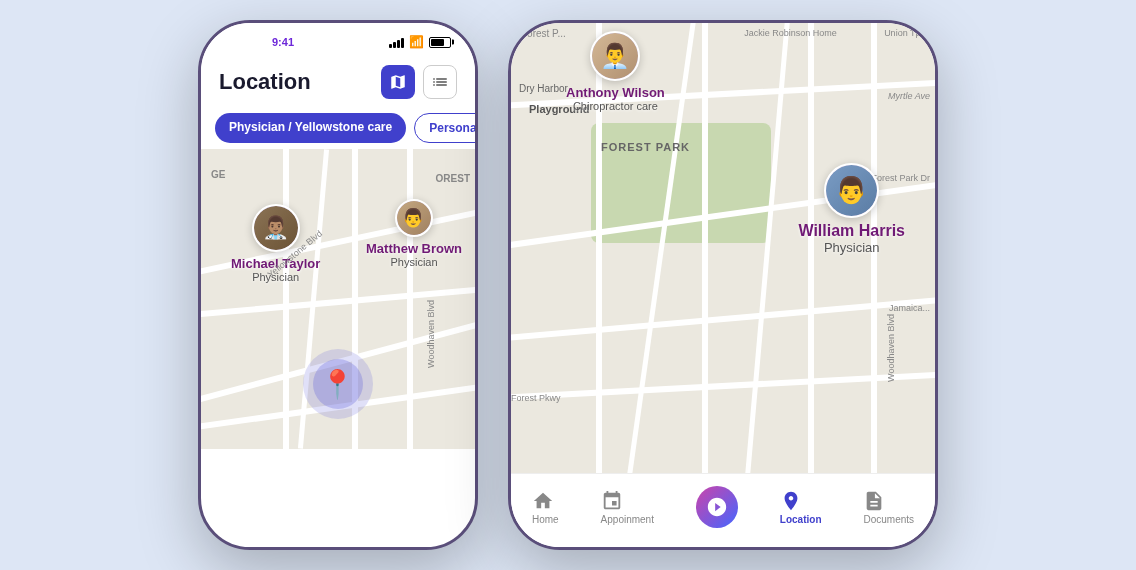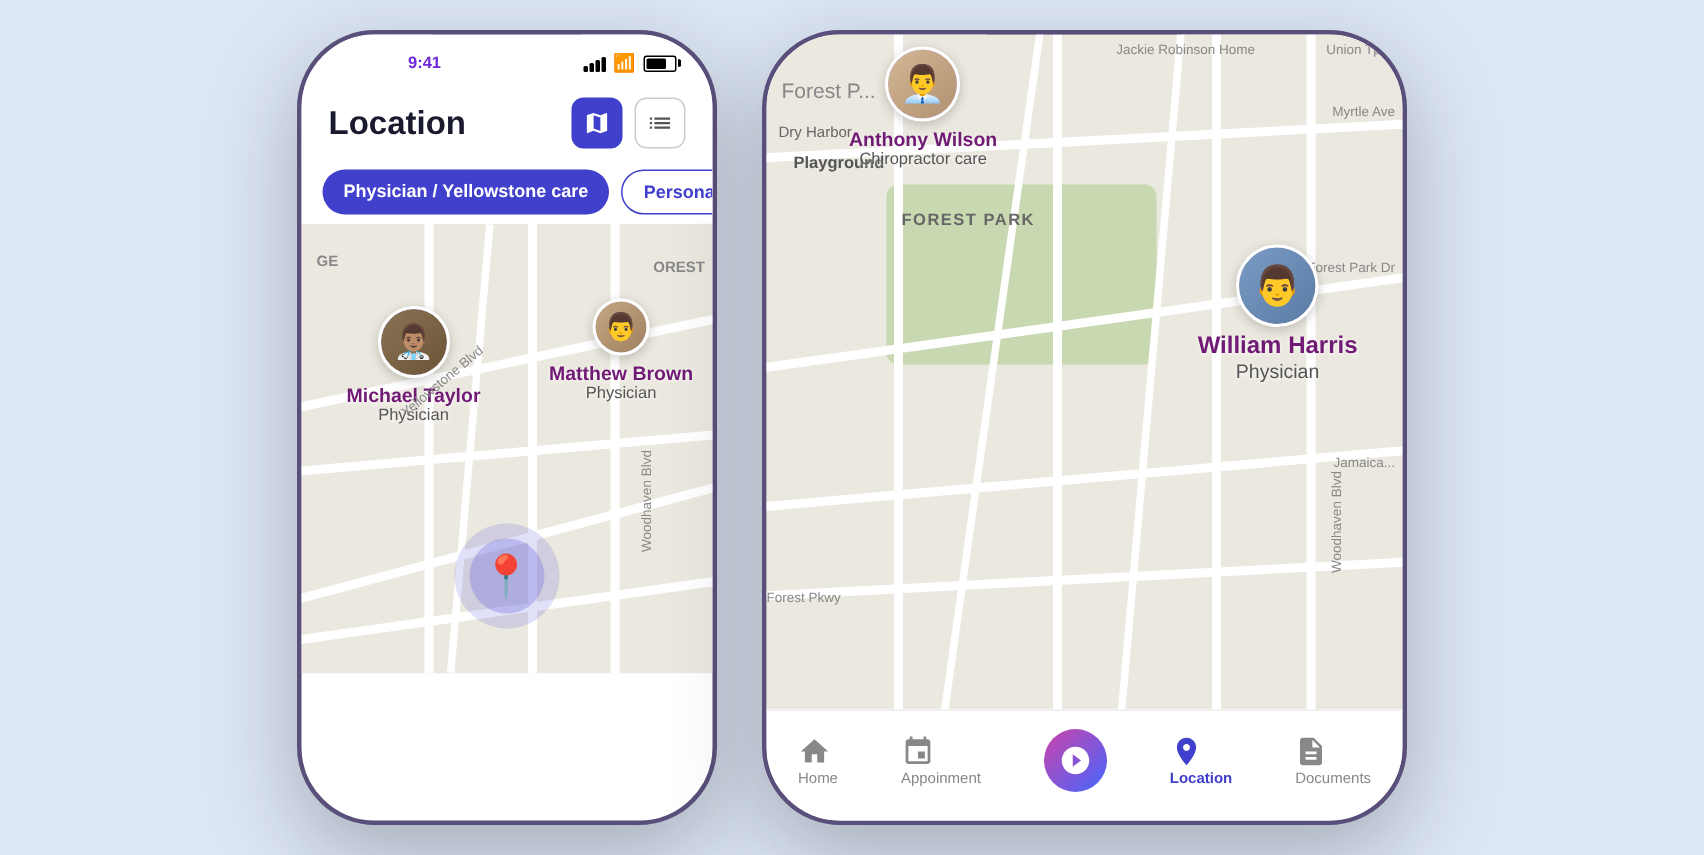--- a/index.html
+++ b/index.html
@@ -474,25 +474,25 @@
       <div class="road" style="width:5px; height:120%; top:-10%; left:35%; transform:rotate(8deg); background:#fff;"></div>
       <div class="road" style="width:5px; height:120%; top:-10%; left:60%; transform:rotate(5deg); background:#fff;"></div>
 
       <span style="position:absolute; top:60px; left:8px; font-size:10px; color:#666; font-weight:400;">Dry Harbor</span>
       <span style="position:absolute; top:80px; left:18px; font-size:11px; color:#555; font-weight:600;">Playground</span>
       <span style="position:absolute; top:118px; left:90px; font-size:11px; color:#666; font-weight:700; letter-spacing:1px;">FOREST PARK</span>
 
       <span style="position:absolute; top:150px; right:5px; font-size:9px; color:#888; font-weight:500;">Forest Park Dr</span>
       <span style="position:absolute; top:5px; right:5px; font-size:9px; color:#888;">Union Tpke</span>
       <span style="position:absolute; top:5px; left:55%; font-size:9px; color:#888;">Jackie Robinson Home</span>
-      <span style="position:absolute; top:46px; right:5px; font-size:9px; color:#888;">Myrtle Ave</span>
+      <span style="position:absolute; top:68px; right:5px; font-size:9px; color:#888;font-style:italic;">Myrtle Ave</span>
       <span style="position:absolute; top:280px; right:5px; font-size:9px; color:#888;">Jamaica...</span>
       <span style="position:absolute; top:320px; right:10px; font-size:9px; color:#888; transform:rotate(-90deg);">Woodhaven Blvd</span>
       <span style="position:absolute; top:370px; left:0; font-size:9px; color:#888;">Forest Pkwy</span>
-      <span style="position:absolute; top:5px; left:10px; font-size:14px; color:#888;margin-top:24px;">Forest P...</span>
+      <span style="position:absolute; top:5px; left:10px; font-size:10px; color:#888;">Forest P...</span>
 
       <div class="doctor-pin" style="position:absolute; left:55px; top:8px;">
         <div class="doctor-avatar" style="width:50px;height:50px;">
           <div style="width:100%;height:100%;background:linear-gradient(135deg,#d4b896,#b09070);border-radius:50%;display:flex;align-items:center;justify-content:center;font-size:24px;">👨‍💼</div>
         </div>
         <span class="doctor-name">Anthony Wilson</span>
         <span class="doctor-specialty">Chiropractor care</span>
       </div>
 
       <div class="doctor-pin" style="position:absolute; right:30px; top:140px;">

